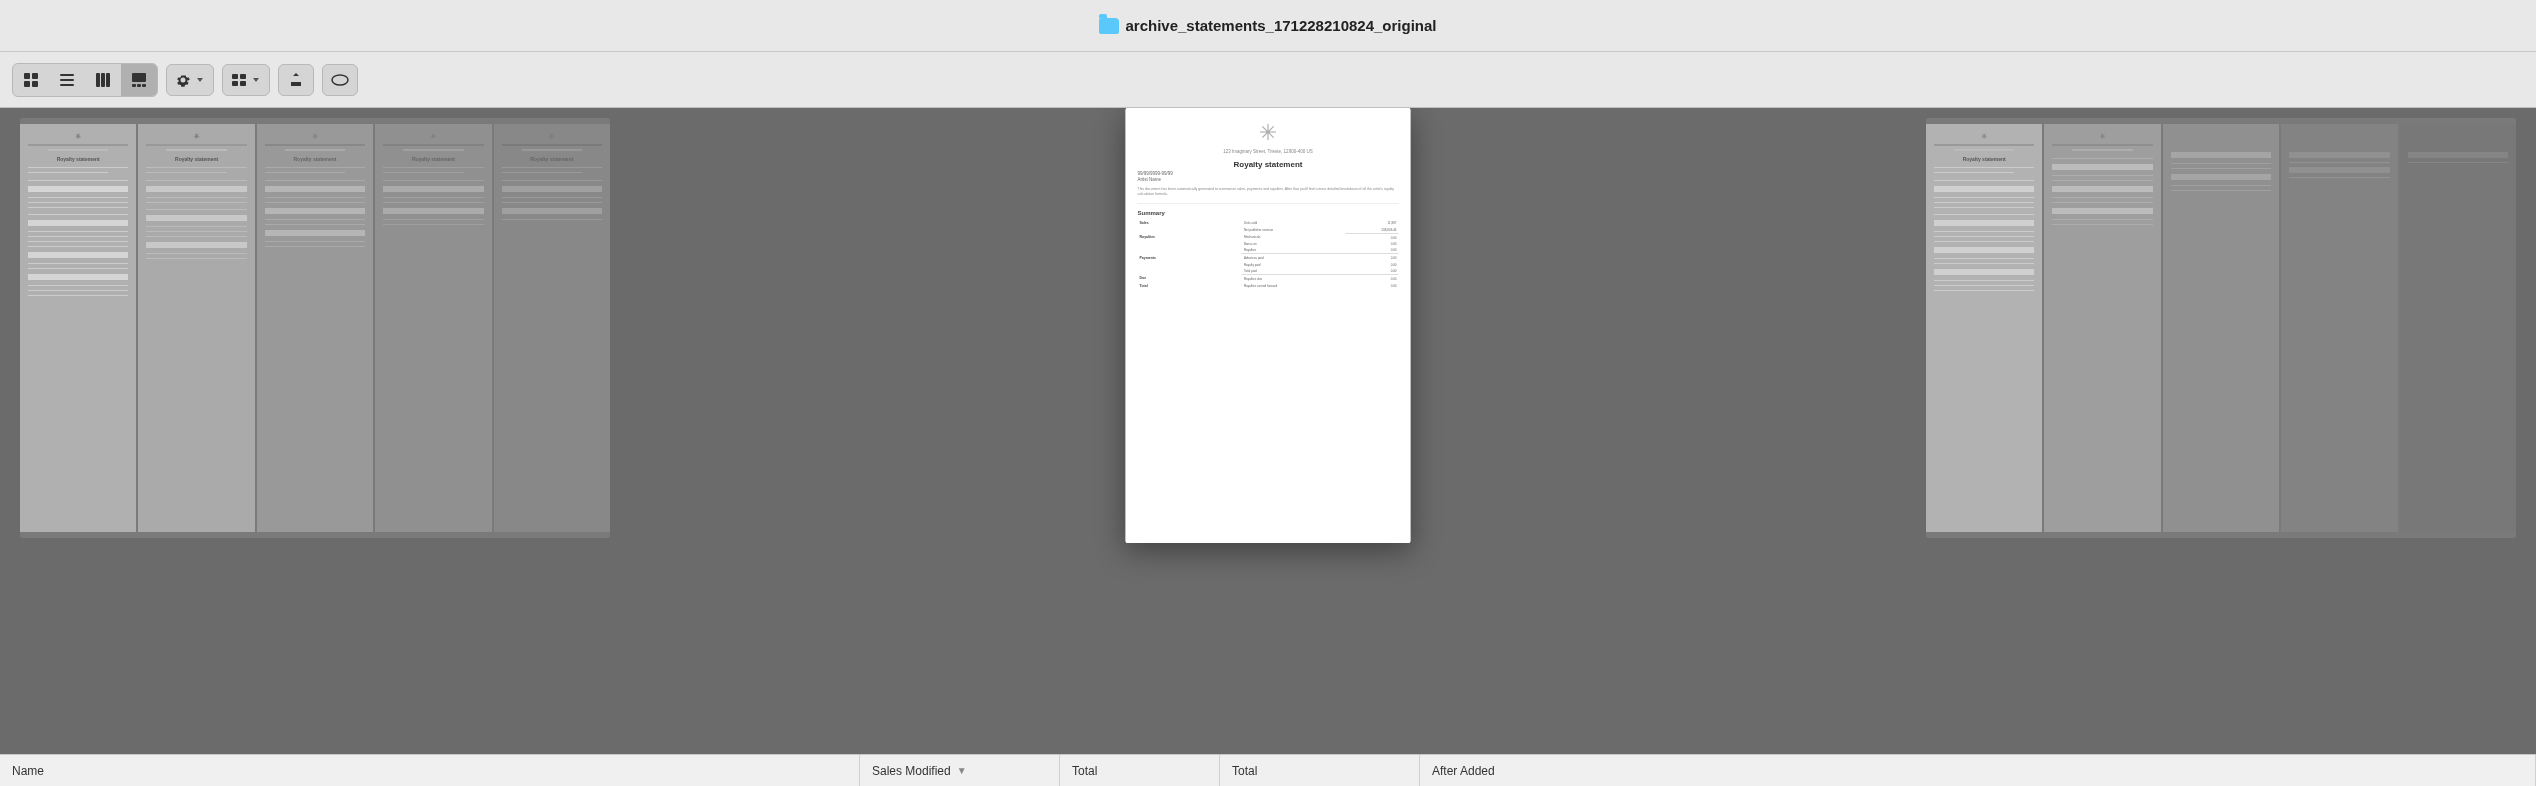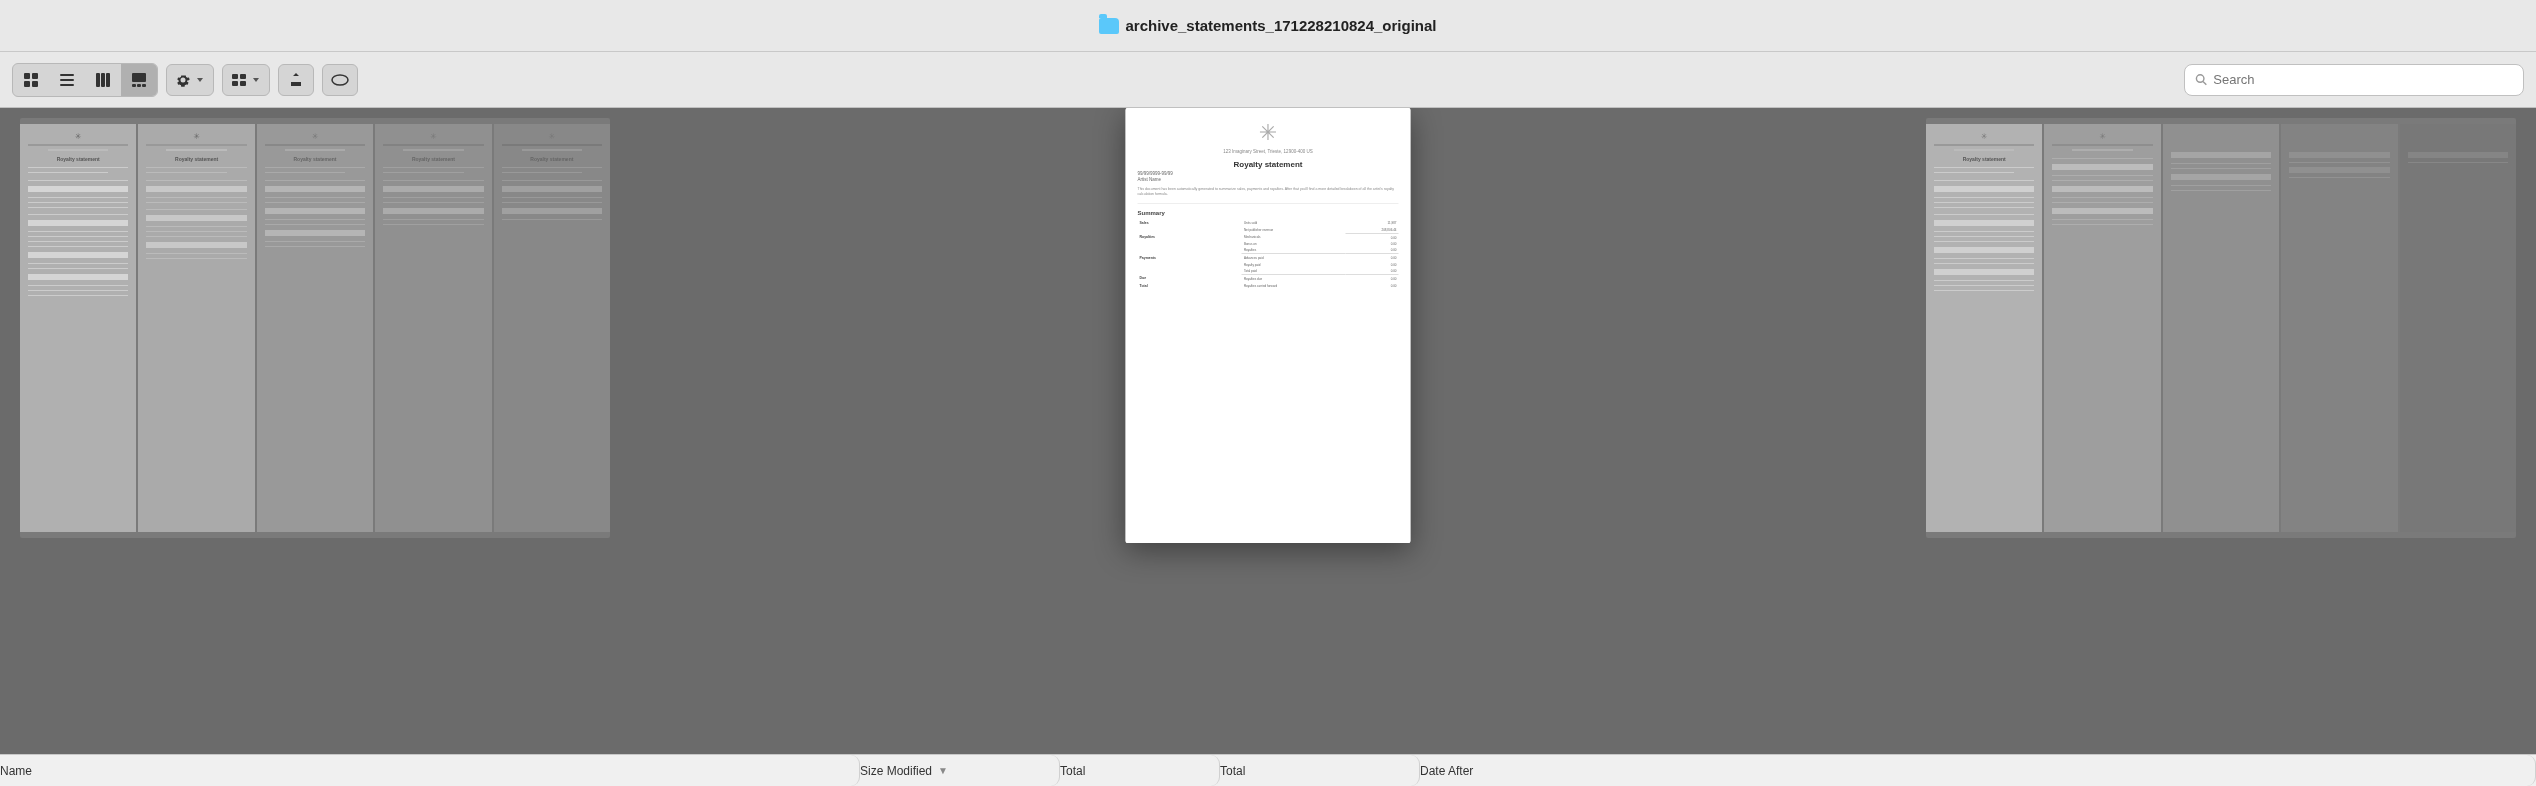--- a/index.html
+++ b/index.html
@@ -197,29 +197,28 @@
       background: #f0f0f0;
       height: 32px;
       display: flex;
       align-items: center;
       border-top: 1px solid #c8c8c8;
       flex-shrink: 0;
     }
     .status-col {
       display: flex;
       align-items: center;
-      padding: 0 0;
+      padding: 0 12px;
       height: 100%;
       border-right: 1px solid #d0d0d0;
       font-size: 12px;
       color: #333;
       font-weight: 500;
       cursor: pointer;
       gap: 6px;
-      border-radius: 9px;
     }
     .status-col.name { width: 860px; }
     .status-col.date-modified { width: 200px; }
     .status-col.size { width: 160px; }
     .status-col.kind { width: 200px; }
     .status-col.date-added { flex: 1; }
     .sort-arrow {
       font-size: 10px;
       color: #888;
     }
@@ -295,27 +294,20 @@
       <path d="M8 1v9M5 4l3-3 3 3M3 10v4h10v-4"></path>
     </svg>
   </div>
 
   <div class="toolbar-btn-standalone">
     <svg width="20" height="20" viewBox="0 0 20 20" fill="none" stroke="#333" stroke-width="1.5">
       <ellipse cx="10" cy="10" rx="8" ry="5"></ellipse>
     </svg>
   </div>
 
-  <div class="search-bar">
-    <svg width="13" height="13" viewBox="0 0 13 13" fill="none" stroke="#999" stroke-width="1.5">
-      <circle cx="5.5" cy="5.5" r="4"></circle>
-      <line x1="8.5" y1="8.5" x2="12" y2="12"></line>
-    </svg>
-    <input type="text" placeholder="Search" style="">
-  </div>
 </div>
 
 <div class="main-content">
   <div class="preview-strip">
 
     <div class="doc-preview doc-left">
 
       <div style="width:100%;height:100%;display:flex;gap:2px;background:#7a7a7a;padding:6px 0;">
         <div style="flex:1;background:#b0b0b0;display:flex;flex-direction:column;padding:8px;gap:3px;">
           <div style="text-align:center;font-size:8px;color:#666;">✳</div>
@@ -565,25 +557,25 @@
     </div>
 
   </div>
 </div>
 
 <div class="statusbar">
   <div class="status-col name">
     <span>Name</span>
   </div>
   <div class="status-col date-modified">
-    <span>Size Modified</span>
+    <span>Sales Modified</span>
     <span class="sort-arrow">▼</span>
   </div>
   <div class="status-col size">
     <span>Total</span>
   </div>
   <div class="status-col kind">
     <span>Total</span>
   </div>
   <div class="status-col date-added">
-    <span>Date After</span>
+    <span>After Added</span>
   </div>
 </div>
 
 </body></html>

